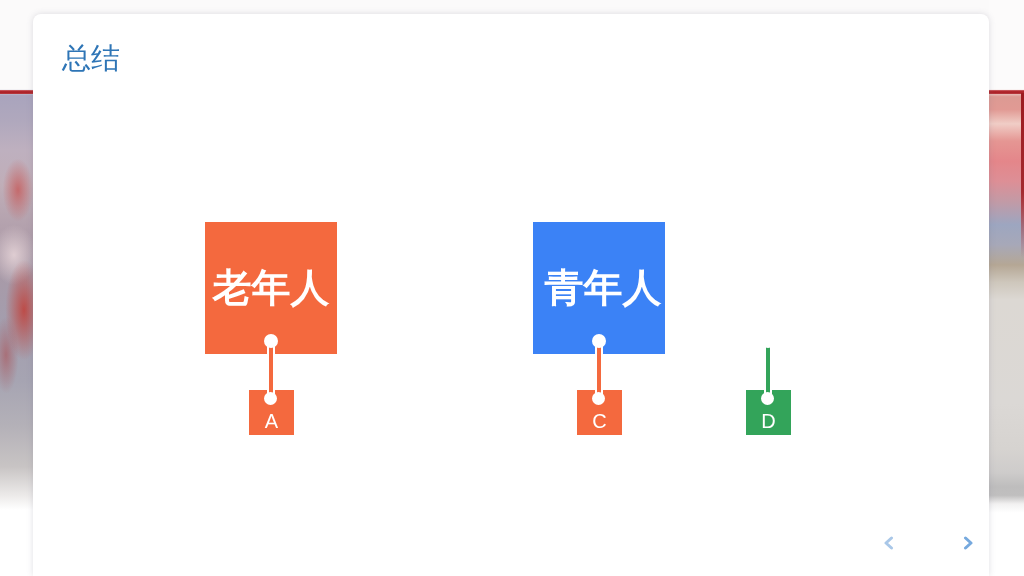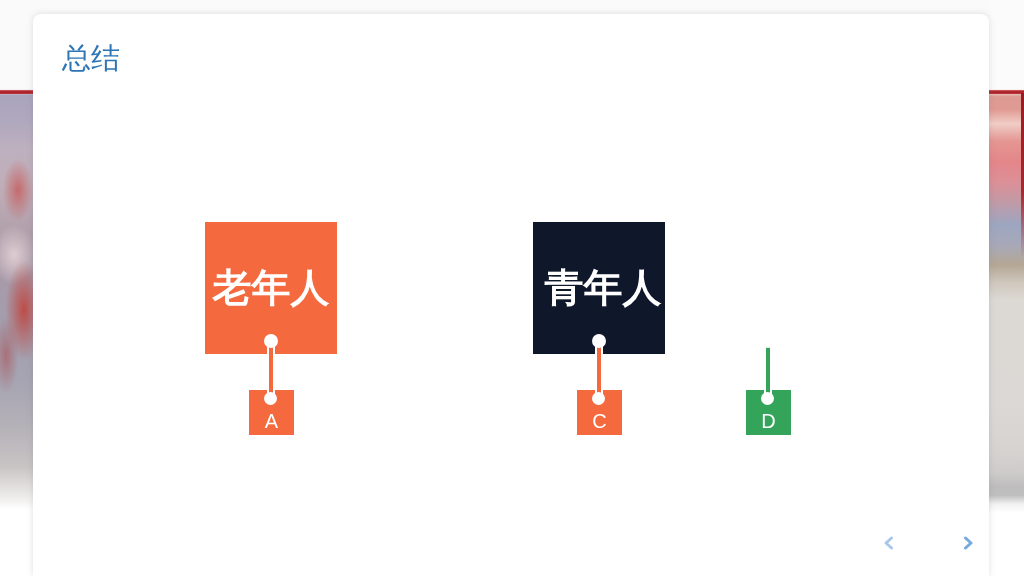--- a/index.html
+++ b/index.html
@@ -114,21 +114,21 @@
     </div>
     <div class="small-box" style="background-color: rgb(244, 105, 62);">
       <span class="answer-letter">A</span>
     </div>
     <div class="dot-top"></div>
     <div class="dot-bottom"></div>
   </div>
 
 
   <div class="group g2">
-    <div class="big-box" style="background-color: #0f172a; padding-left: 8px;">
+    <div class="big-box" style="background-color: #3b82f6; padding-left: 8px;">
       <span class="box-label">青年人</span>
     </div>
     <div class="conn-line">
       <div class="conn-core" style="background-color: rgb(244, 105, 62);"></div>
     </div>
     <div class="small-box" style="background-color: rgb(244, 105, 62);">
       <span class="answer-letter">C</span>
     </div>
     <div class="dot-top"></div>
     <div class="dot-bottom"></div>

